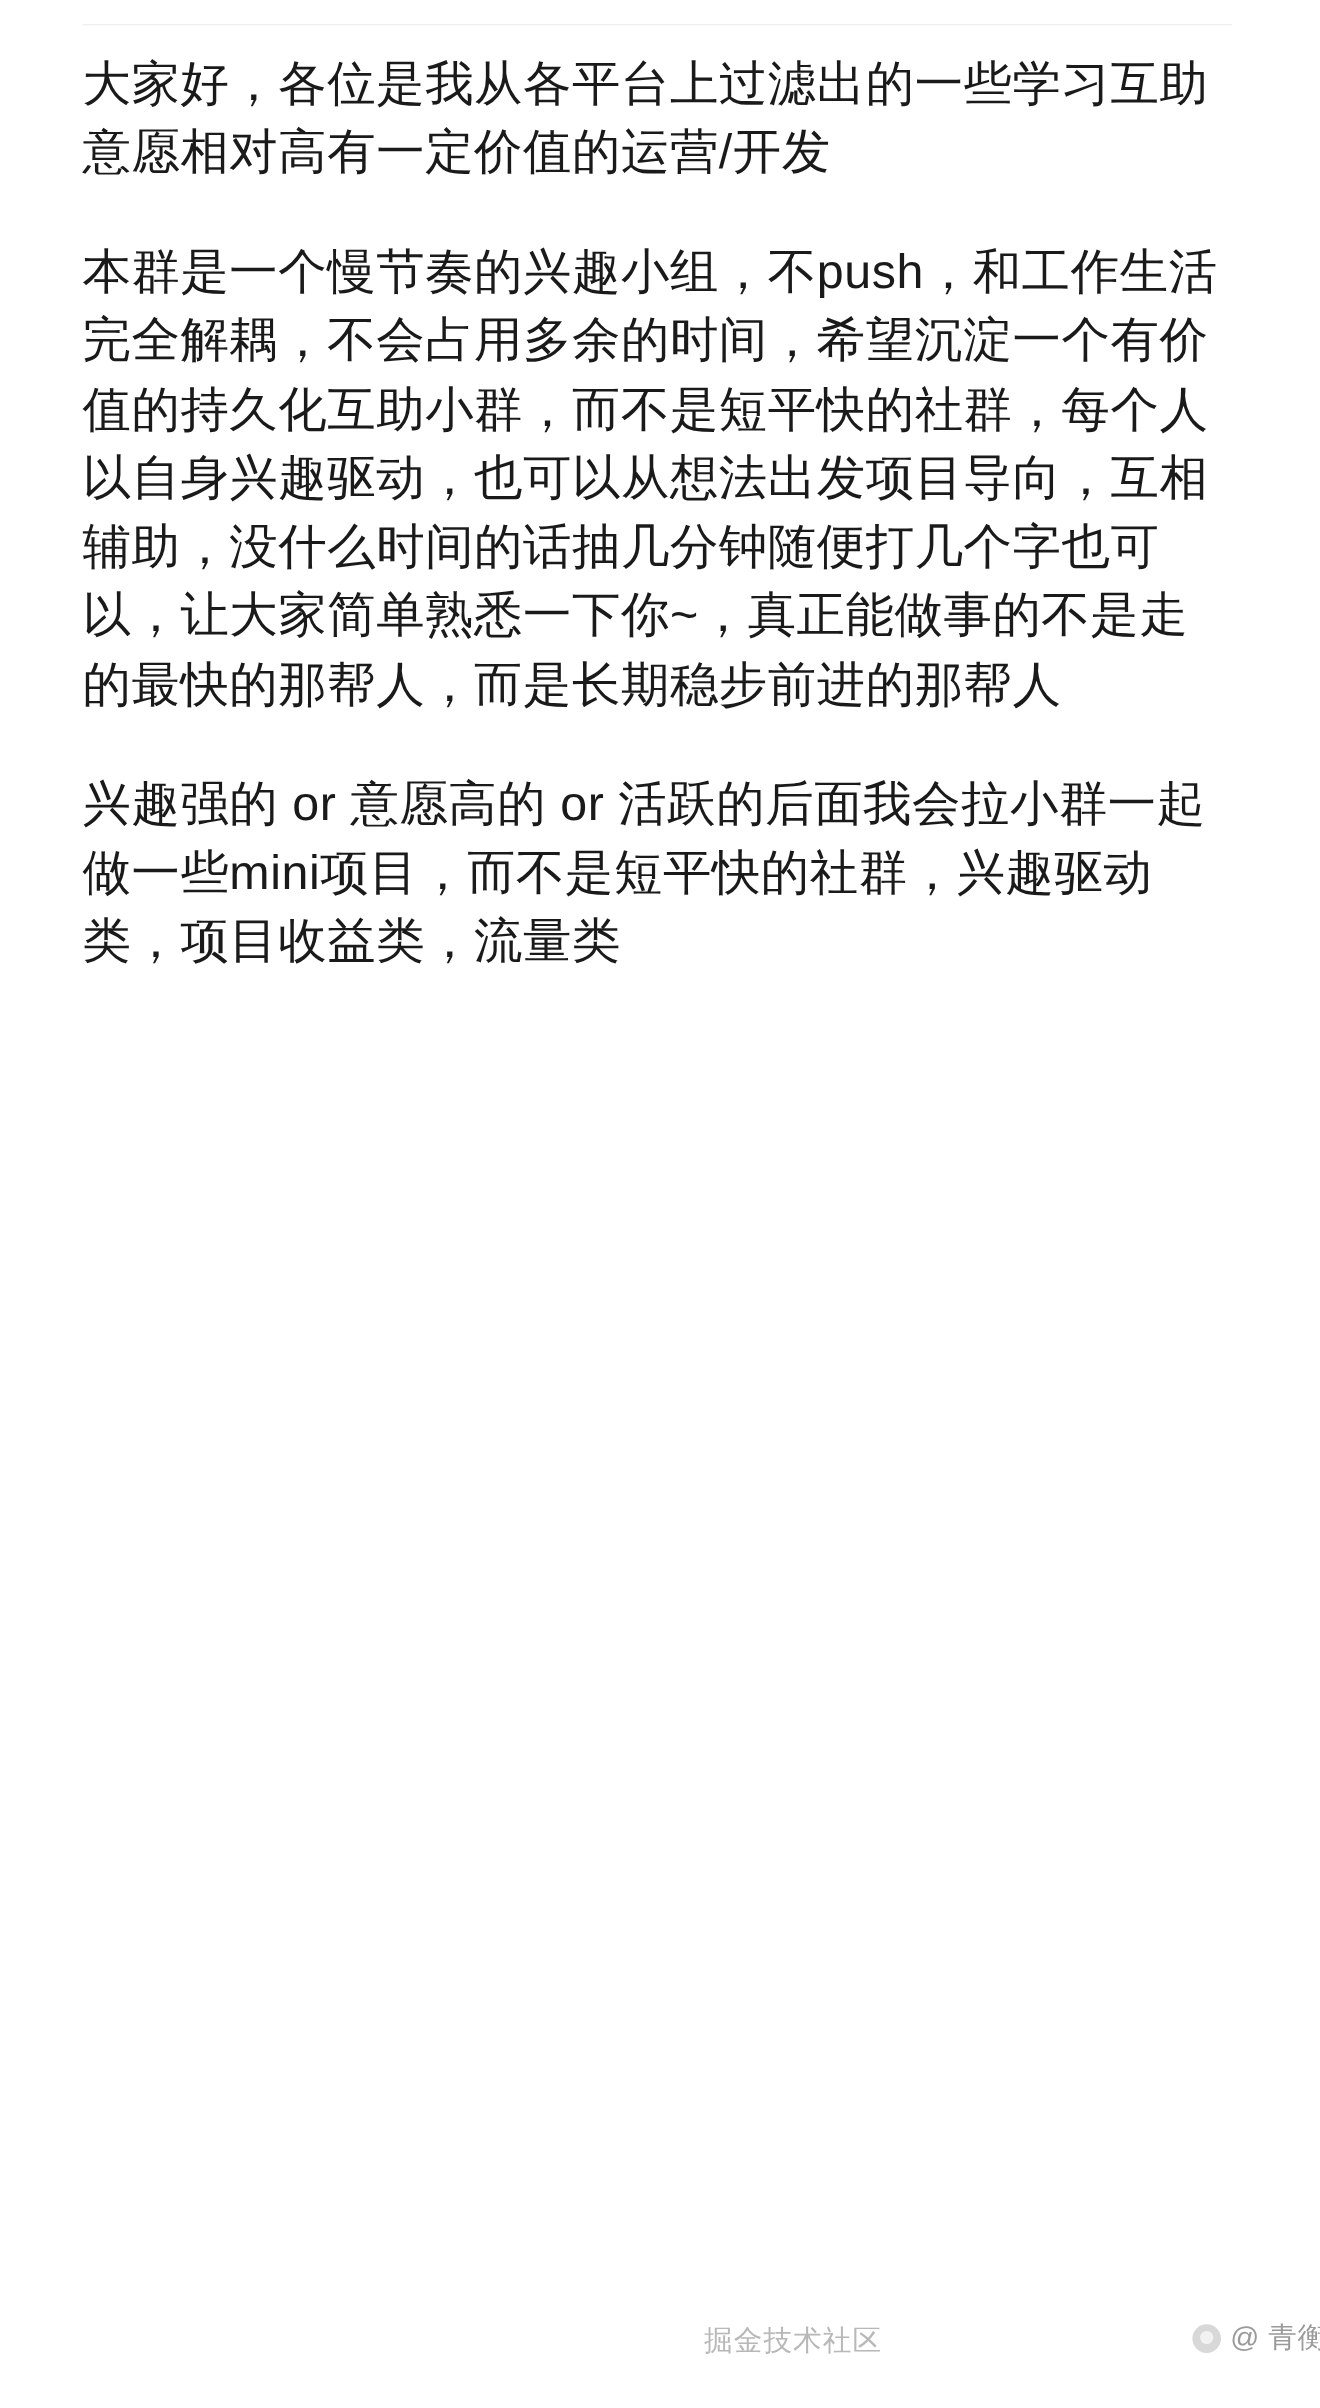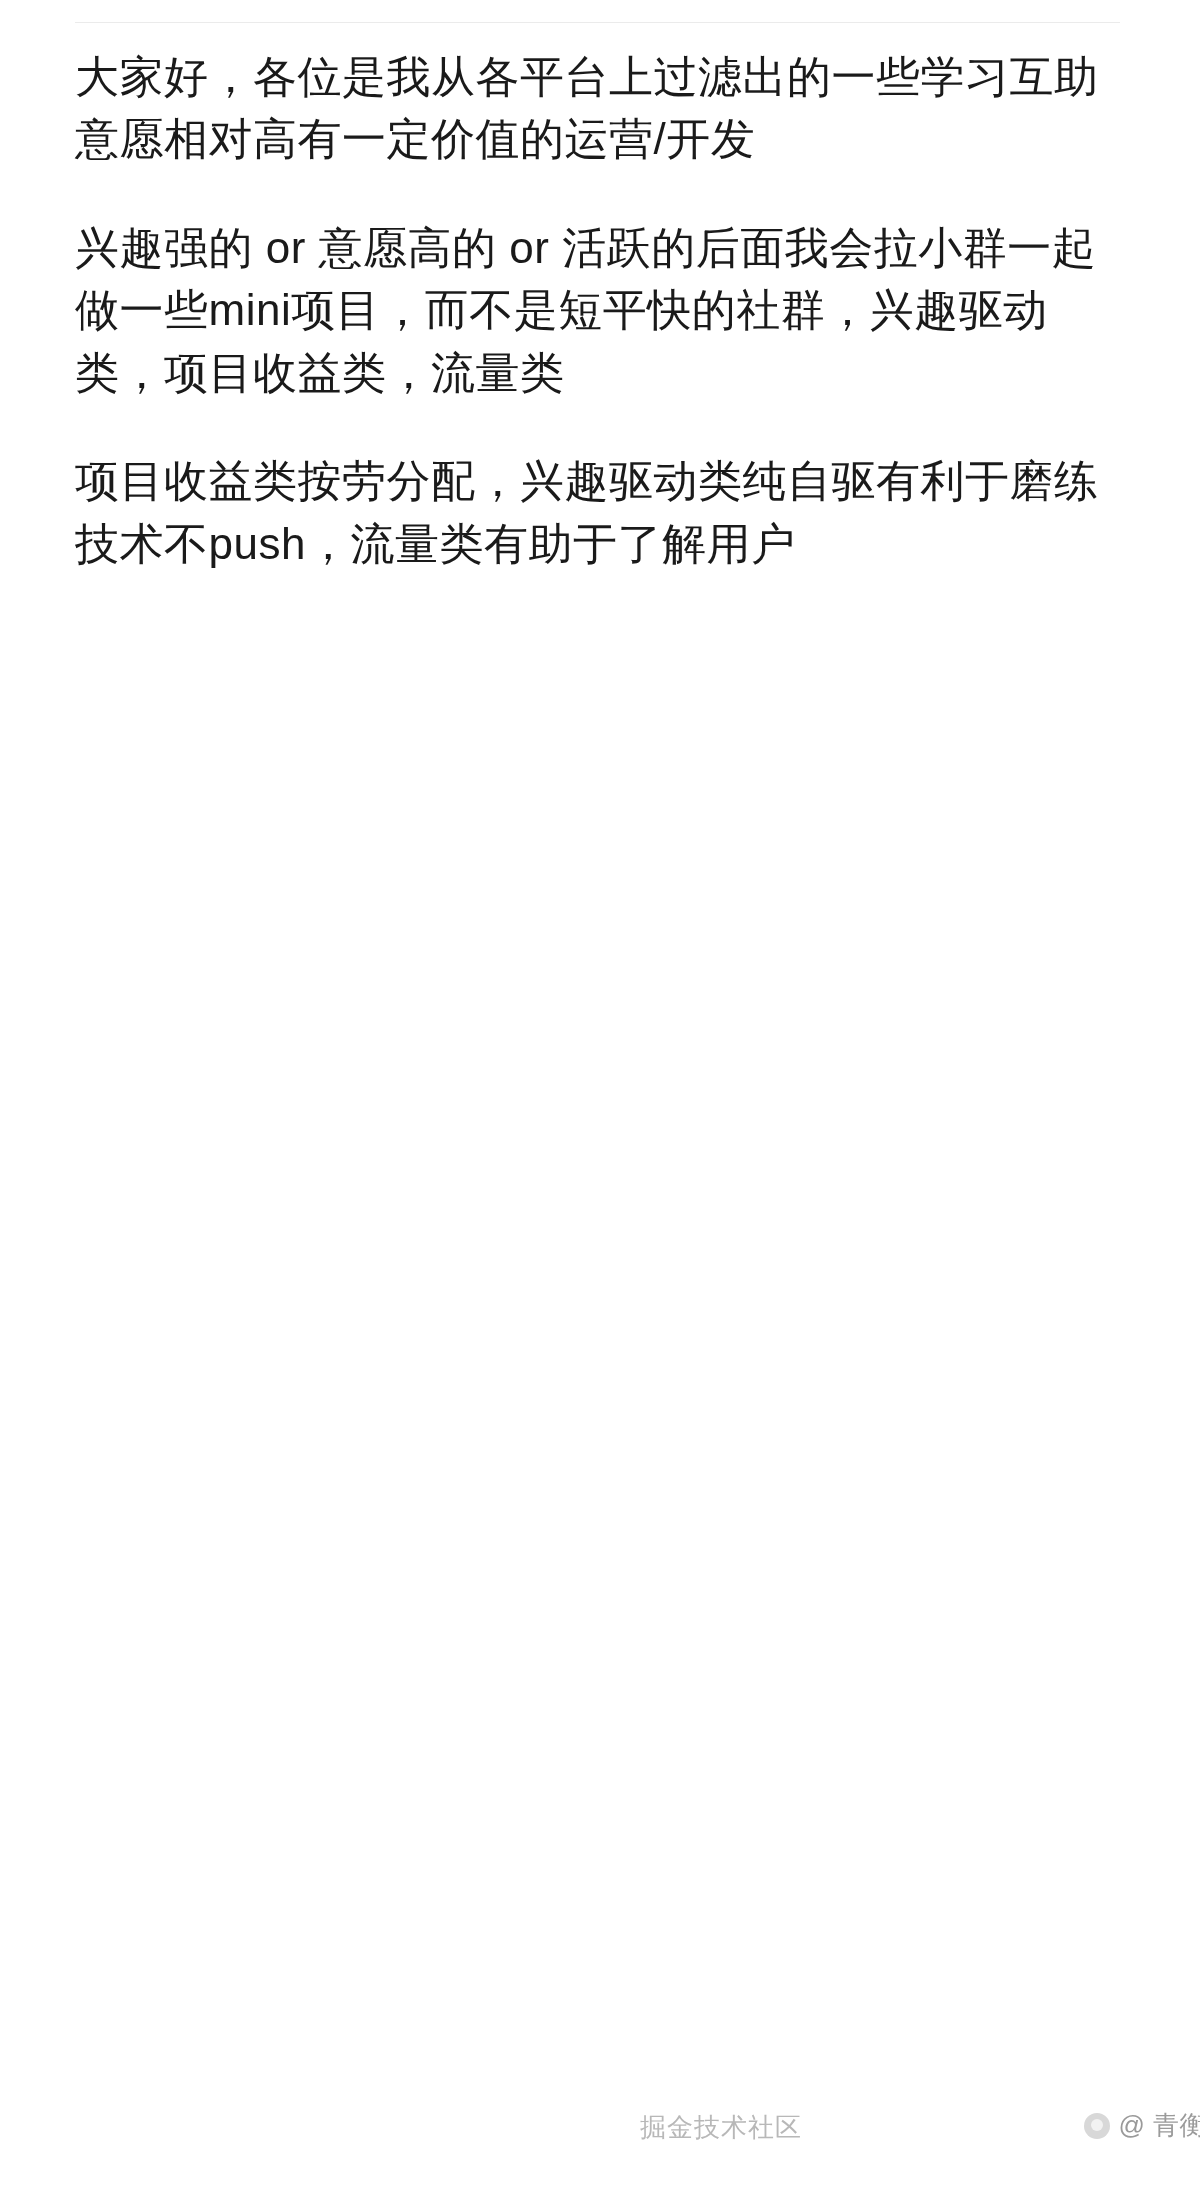--- a/index.html
+++ b/index.html
@@ -114,22 +114,22 @@
 
 <div class="page">
 
   <div class="side-rail left"></div>
   <div class="side-rail right"></div>
 
   <div class="top-divider"></div>
 
   <div class="content">
     <p class="para">大家好，各位是我从各平台上过滤出的一些学习互助意愿相对高有一定价值的运营/开发</p>
+    <p class="para">本群是一个慢节奏的兴趣小组，不push，和工作生活完全解耦，不会占用多余的时间，希望沉淀一个有价值的持久化互助小群，而不是短平快的社群，每个人以自身兴趣驱动，也可以从想法出发项目导向，互相辅助，没什么时间的话抽几分钟随便打几个字也可以，让大家简单熟悉一下你~，真正能做事的不是走的最快的那帮人，而是长期稳步前进的那帮人</p>
     <p class="para">兴趣强的 or 意愿高的 or 活跃的后面我会拉小群一起做一些mini项目，而不是短平快的社群，兴趣驱动类，项目收益类，流量类</p>
-    <p class="para">项目收益类按劳分配，兴趣驱动类纯自驱有利于磨练技术不push，流量类有助于了解用户</p>
   </div>
 
   <div class="watermark-center">掘金技术社区</div>
 
   <div class="watermark-right">
     <span class="wm-avatar"></span>
     <span class="wm-text">@ 青衡</span>
   </div>
 
   <div class="bottom-fade"></div>

